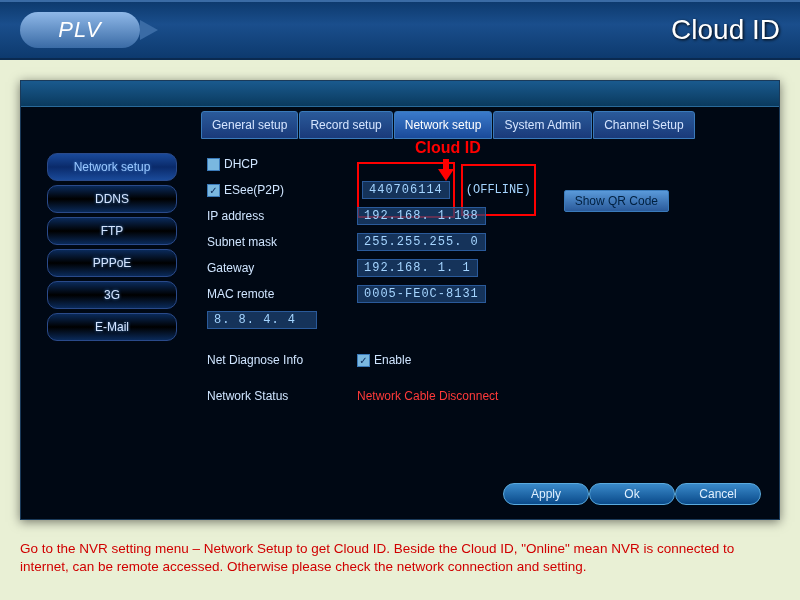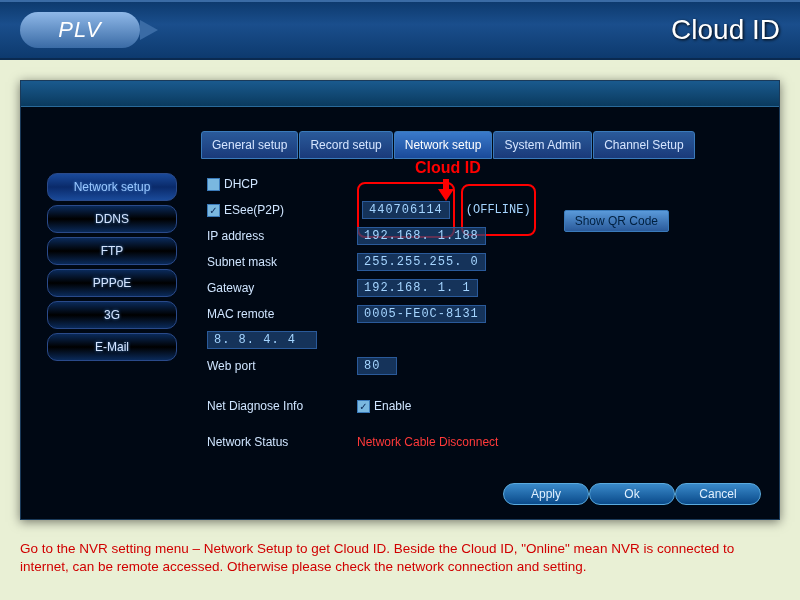--- a/index.html
+++ b/index.html
@@ -66,21 +66,21 @@
     position: relative;
   }
   .window-top {
     height: 26px;
     background: linear-gradient(to bottom, #1a5a8e, #0a3a5e);
     border-bottom: 1px solid #2a6a9a;
   }
 
   .tabs-row {
     margin-left: 180px;
-    margin-top: 24px;
+    margin-top: 4px;
     display: flex;
     gap: 1px;
   }
   .tab {
     background: linear-gradient(to bottom, #2a5a9a, #1a3a7a);
     border: 1px solid #3a7aba;
     color: #d5e5ff;
     font-size: 12px;
     padding: 6px 10px;
     border-radius: 3px 3px 0 0;
@@ -176,21 +176,21 @@
     padding: 1px 6px;
     min-width: 110px;
     letter-spacing: 1px;
     height: 18px;
     display: inline-flex;
     align-items: center;
   }
   .field.small { min-width: 40px; }
   .highlight-box {
     border: 2px solid #ff0000;
-    border-radius: 8px;
+    border-radius: 0;
     padding: 17px 3px;
     display: inline-flex;
     align-items: flex-start;
   }
   .cloud-group {
     display: flex;
     gap: 6px;
     align-items: center;
   }
   .qr-btn {
@@ -311,24 +311,20 @@
         <span class="label">Gateway</span>
         <span class="field">192.168.  1.  1</span>
       </div>
       <div class="row">
         <span class="label">MAC remote</span>
         <span class="field">0005-FE0C-8131</span>
       </div>
       <div class="row">
         <span class="field">  8.  8.  4.  4</span>
       </div>
-      <div class="row">
-        <span class="label">Web port</span>
-        <span class="field small">80</span>
-      </div>
 
       <div style="height:14px"></div>
 
       <div class="row">
         <span class="label">Net Diagnose Info</span>
         <span class="checkbox">✓</span>
         <span>Enable</span>
       </div>
 
       <div style="height:10px"></div>

